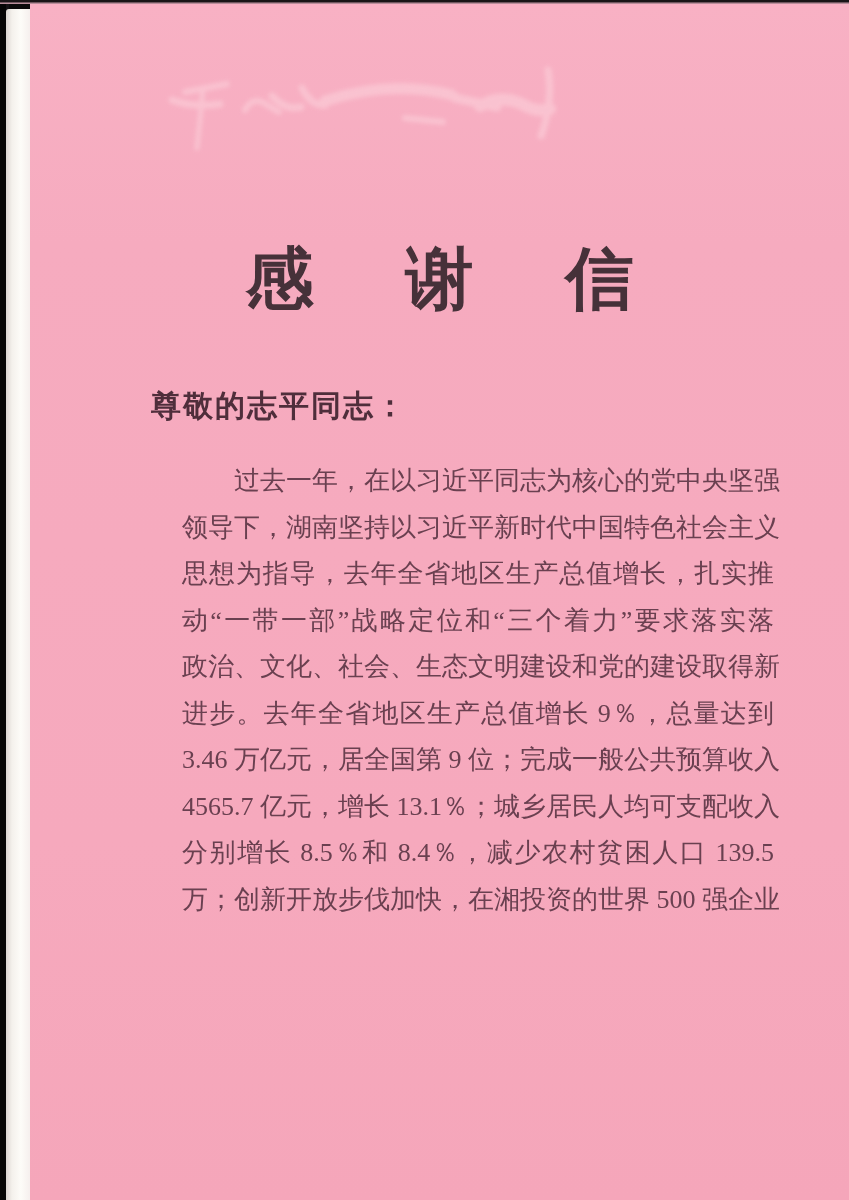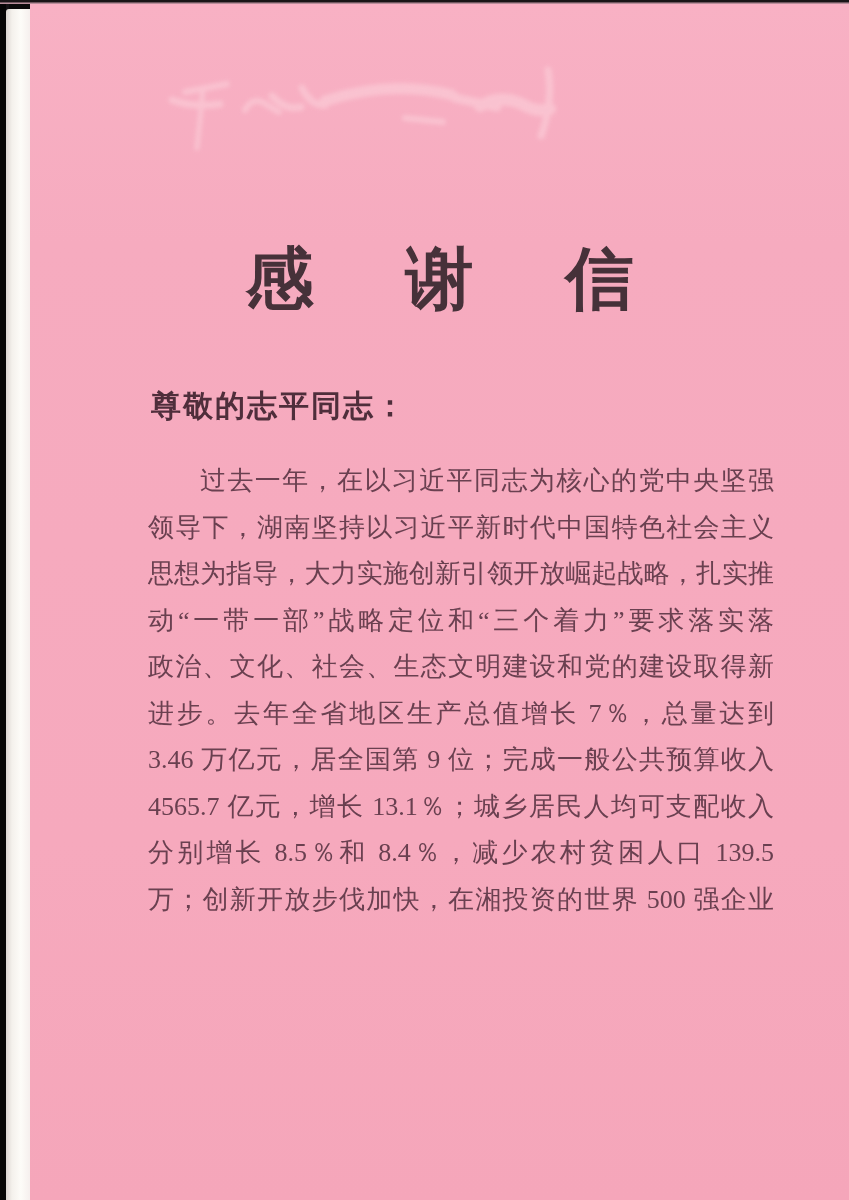--- a/index.html
+++ b/index.html
@@ -75,20 +75,21 @@
     left: 148px; top: 458px;
     width: 626px;
     font-size: 26px;
     line-height: 46.5px;
     color: #6a4050;
   }
   .body-line {
     text-align: justify;
     text-align-last: justify;
     white-space: nowrap;
+    margin-left: 34px;
   }
   .body-line:first-child { text-indent: 2em; }
 </style>
 </head>
 <body>
 
 <div class="scan-bg"></div>
 <div class="white-edge"></div>
 <div class="paper"></div>
 <div class="top-edge-line"></div>
@@ -111,21 +112,21 @@
   <span>感</span>
   <span>谢</span>
   <span>信</span>
 </div>
 
 <div class="salutation">尊敬的志平同志：</div>
 
 <div class="body-text">
   <div class="body-line">过去一年，在以习近平同志为核心的党中央坚强</div>
   <div class="body-line">领导下，湖南坚持以习近平新时代中国特色社会主义</div>
-  <div class="body-line">思想为指导，大力实施创新引领开放崛起战略，扎实推</div>
+  <div class="body-line">思想为指导，去年全省地区生产总值增长，扎实推</div>
   <div class="body-line">动“一带一部”战略定位和“三个着力”要求落实落</div>
   <div class="body-line">政治、文化、社会、生态文明建设和党的建设取得新</div>
-  <div class="body-line">进步。去年全省地区生产总值增长 7％，总量达到</div>
+  <div class="body-line">进步。去年全省地区生产总值增长 9％，总量达到</div>
   <div class="body-line">3.46 万亿元，居全国第 9 位；完成一般公共预算收入</div>
   <div class="body-line">4565.7 亿元，增长 13.1％；城乡居民人均可支配收入</div>
   <div class="body-line">分别增长 8.5％和 8.4％，减少农村贫困人口 139.5</div>
   <div class="body-line">万；创新开放步伐加快，在湘投资的世界 500 强企业</div>
 </div>
 
 </body></html>

